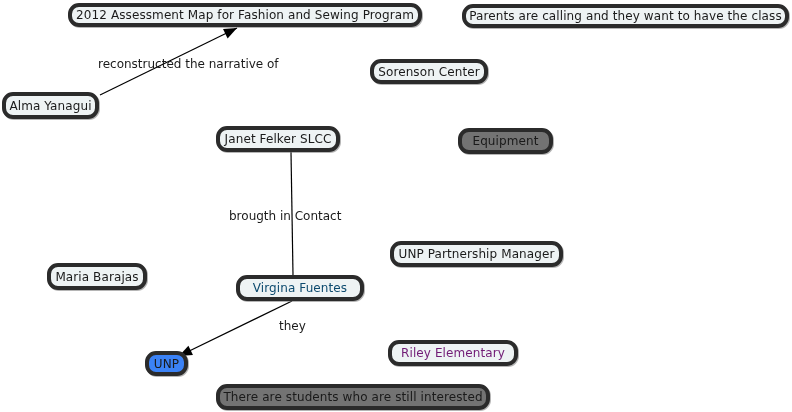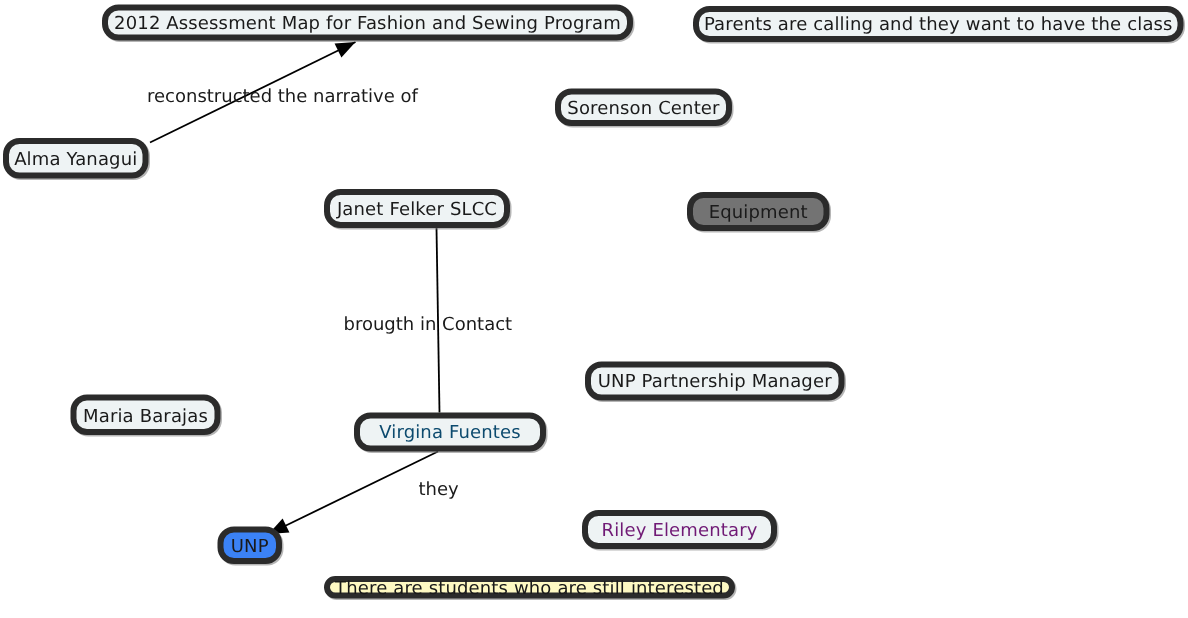--- a/index.html
+++ b/index.html
@@ -101,21 +101,21 @@
       </div>
       <div class="node" style="left: 236px; top: 275px; width: 128px; height: 26px; background: rgb(238, 243, 244); border-color: rgb(43, 43, 43); color: #0c4a6e;">
         <span class="node-label">Virgina Fuentes</span>
       </div>
       <div class="node" style="left: 388px; top: 340px; width: 130px; height: 26px; background: rgb(238, 243, 244); border-color: rgb(43, 43, 43); color: #701a75;">
         <span class="node-label">Riley Elementary</span>
       </div>
       <div class="node" style="left: 133px; top: 351px; width: 43px; height: 25px; background: #3b82f6; border-color: rgb(43, 43, 43); color: rgb(26, 26, 26); margin-left: 12px;">
         <span class="node-label">UNP</span>
       </div>
-      <div class="node" style="left: 216px; top: 384px; width: 274px; height: 15px; background: #fef9c3; border-color: rgb(43, 43, 43); color: rgb(26, 26, 26);">
+      <div class="node" style="left: 216px; top: 384px; width: 274px; height: 26px; background: #737373; border-color: rgb(43, 43, 43); color: rgb(26, 26, 26);">
         <span class="node-label">There are students who are still interested</span>
       </div>
     </div>
   <div id="edge-label-layer">
       <div class="edge-label" style="left: 98px; top: 58px; color: rgb(26, 26, 26);">reconstructed the narrative of</div>
       <div class="edge-label" style="left: 229px; top: 210px; color: rgb(26, 26, 26);">brougth in Contact</div>
       <div class="edge-label" style="left: 279px; top: 320px; color: rgb(26, 26, 26);">they</div>
     </div>
 
 </div>

